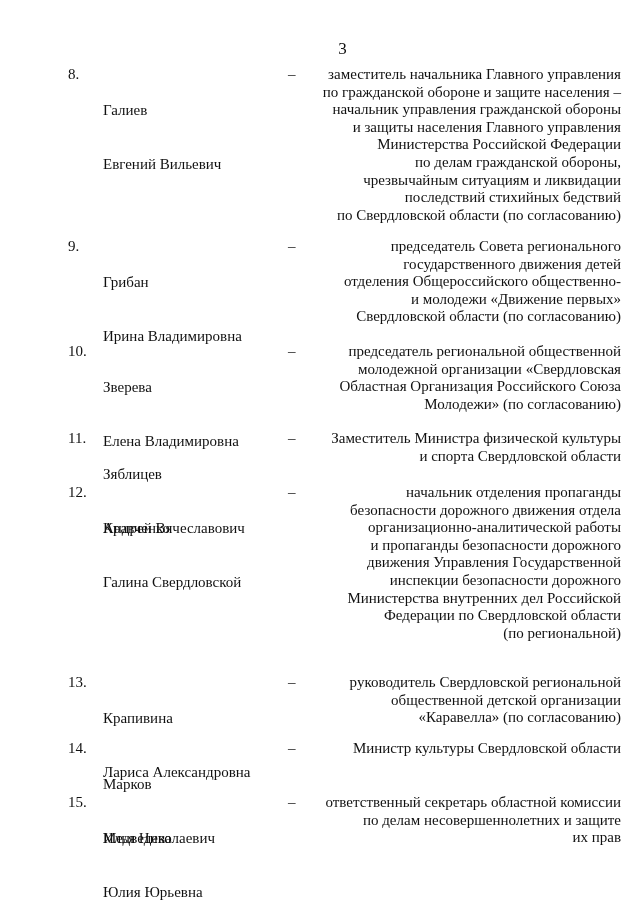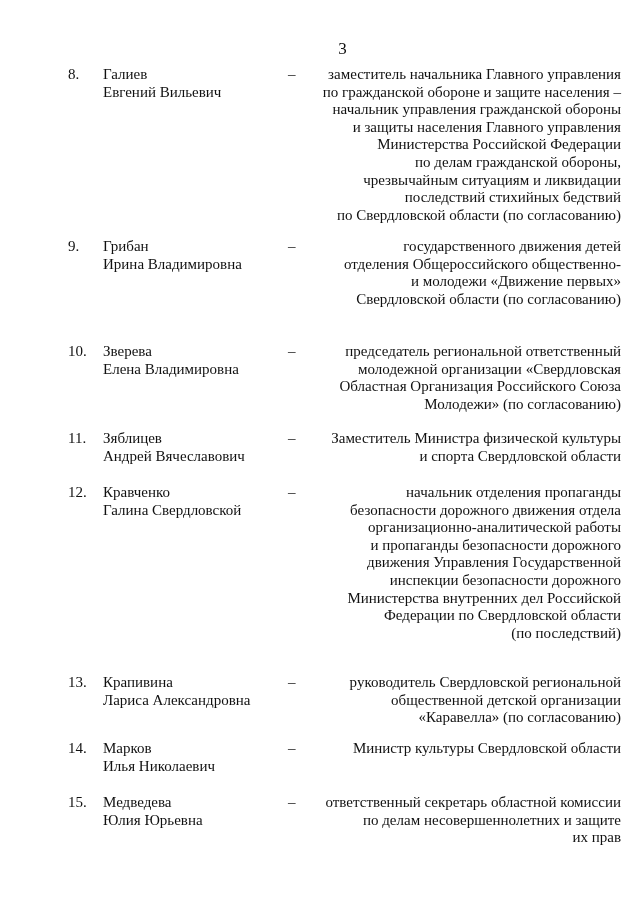--- a/index.html
+++ b/index.html
@@ -42,21 +42,21 @@
       position: absolute;
       left: 68px;
       top: 0;
     }
     .name {
       position: absolute;
       left: 103px;
       top: 0;
       white-space: nowrap;
     }
-    .name span { display: block; }
+    .name span { display: block; margin-top: 36px; }
     .dash {
       position: absolute;
       left: 288px;
       top: 0;
     }
     .desc {
       position: absolute;
       left: 311px;
       top: 0;
       width: 310px;
@@ -103,35 +103,36 @@
         </div>
       </div>
       <div class="entry" style="top: 238px;">
         <div class="num">9.</div>
         <div class="name">
           <span>Грибан</span>
           <span>Ирина Владимировна</span>
         </div>
         <div class="dash">–</div>
         <div class="desc">
+          <span>председатель Совета регионального</span>
           <span>государственного движения детей</span>
           <span>отделения Общероссийского общественно-</span>
           <span>и молодежи «Движение первых»</span>
           <span>Свердловской области (по согласованию)</span>
         </div>
       </div>
       <div class="entry" style="top: 343px;">
         <div class="num">10.</div>
         <div class="name">
           <span>Зверева</span>
           <span>Елена Владимировна</span>
         </div>
         <div class="dash">–</div>
         <div class="desc">
-          <span>председатель региональной ответственный</span>
+          <span>председатель региональной общественной</span>
           <span>молодежной организации «Свердловская</span>
           <span>Областная Организация Российского Союза</span>
           <span>Молодежи» (по согласованию)</span>
         </div>
       </div>
       <div class="entry" style="top: 430px;">
         <div class="num">11.</div>
         <div class="name">
           <span>Зяблицев</span>
           <span>Андрей Вячеславович</span>
@@ -151,21 +152,21 @@
         <div class="dash">–</div>
         <div class="desc">
           <span>начальник отделения пропаганды</span>
           <span>безопасности дорожного движения отдела</span>
           <span>организационно-аналитической работы</span>
           <span>и пропаганды безопасности дорожного</span>
           <span>движения Управления Государственной</span>
           <span>инспекции безопасности дорожного</span>
           <span>Министерства внутренних дел Российской</span>
           <span>Федерации по Свердловской области</span>
-          <span>(по последствий)</span>
+          <span>(по региональной)</span>
         </div>
       </div>
       <div class="entry" style="top: 674px;">
         <div class="num">13.</div>
         <div class="name">
           <span>Крапивина</span>
           <span>Лариса Александровна</span>
         </div>
         <div class="dash">–</div>
         <div class="desc">

